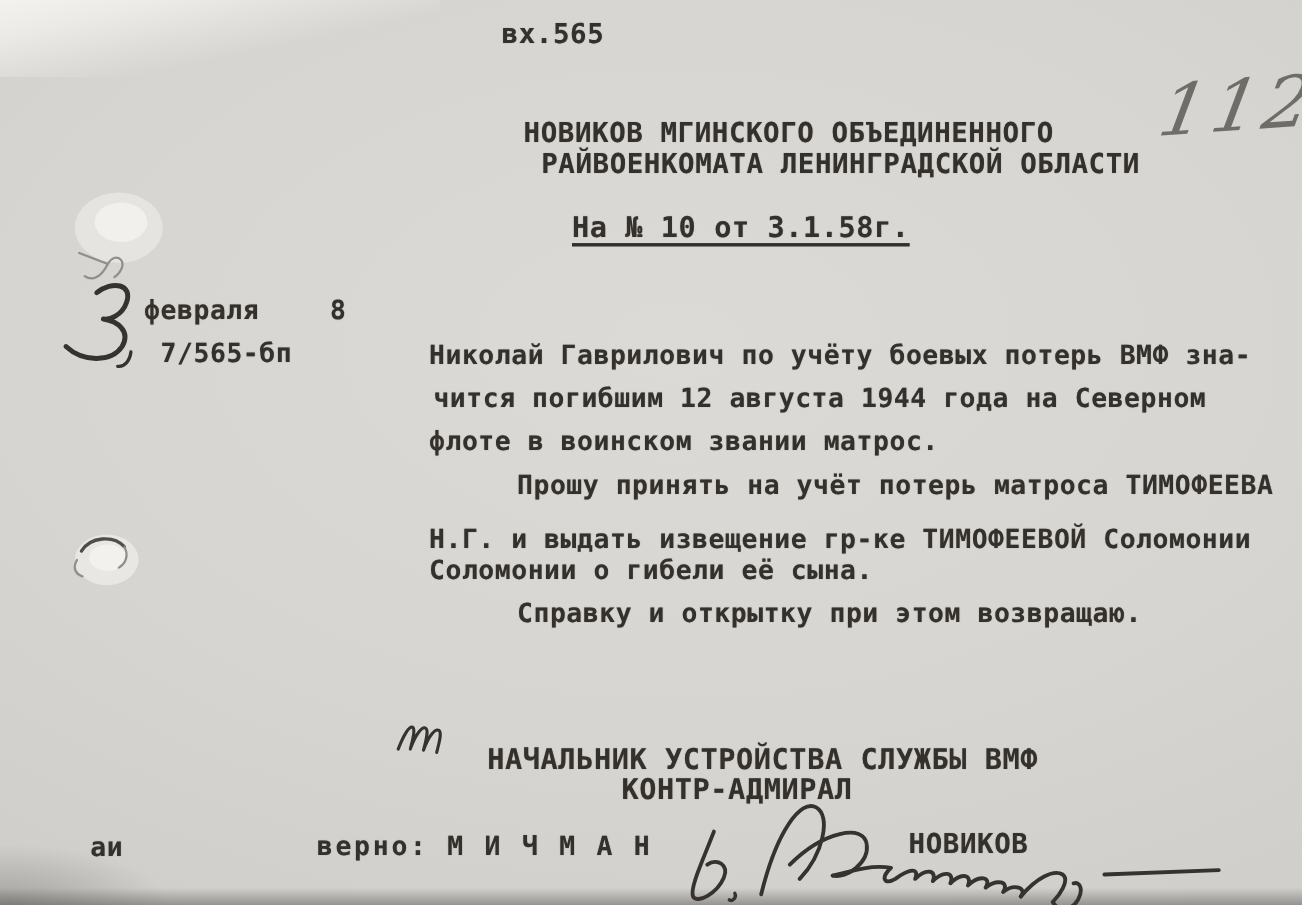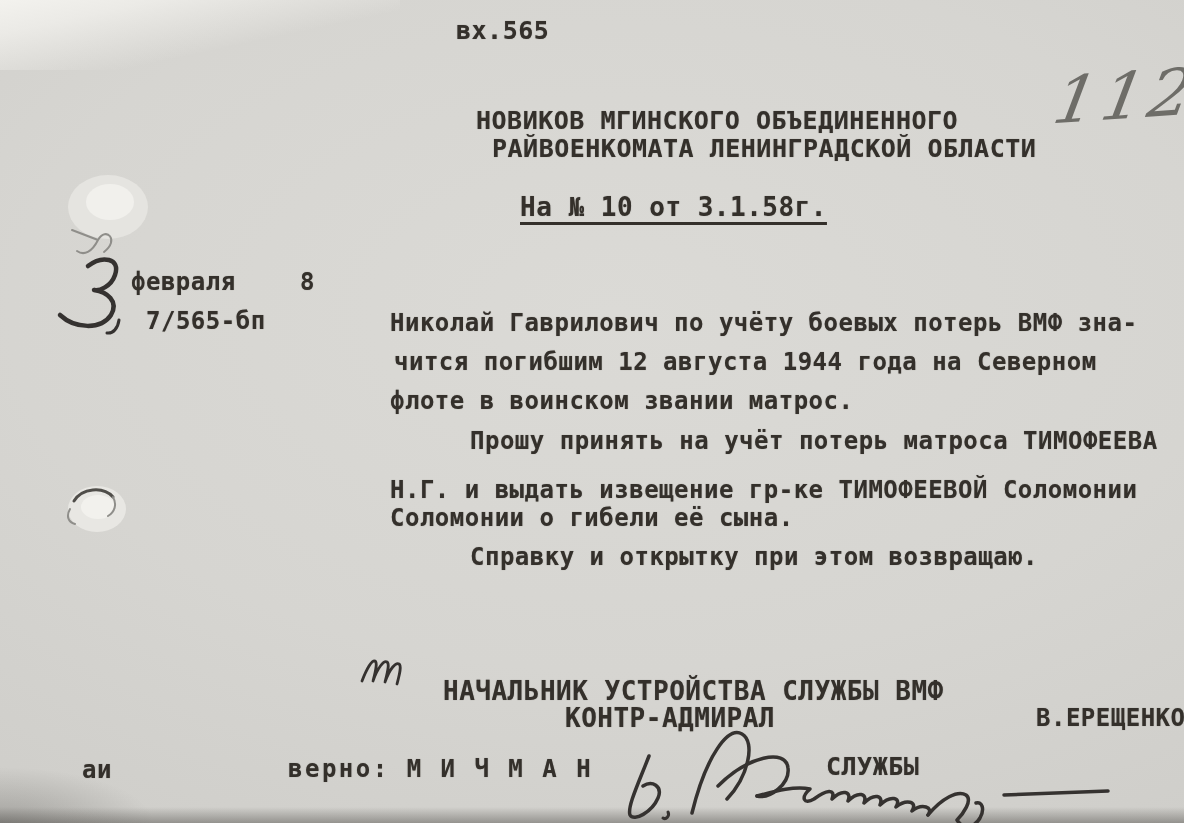--- a/index.html
+++ b/index.html
@@ -89,25 +89,24 @@
   <div class="t sz24" style="left:394px;top:348px;">чится погибшим 12 августа 1944 года на Северном</div>
   <div class="t sz24" style="left:390px;top:387px;">флоте в воинском звании матрос.</div>
   <div class="t sz24" style="left:470px;top:427px;">Прошу принять на учёт потерь матроса ТИМОФЕЕВА</div>
   <div class="t sz24" style="left:390px;top:476px;">Н.Г. и выдать извещение гр-ке ТИМОФЕЕВОЙ Соломонии</div>
   <div class="t sz24" style="left:390px;top:504px;">Соломонии о гибели её сына.</div>
   <div class="t sz24" style="left:470px;top:543px;">Справку и открытку при этом возвращаю.</div>
 
 
   <div class="t sz26" style="left:443px;top:676px;">НАЧАЛЬНИК УСТРОЙСТВА СЛУЖБЫ ВМФ</div>
   <div class="t sz26" style="left:565px;top:703px;">КОНТР-АДМИРАЛ</div>
-  <div class="t sz24" style="left:1036px;top:704px;">В.ЕРЕЩЕНКО</div>
 
   <div class="t sz24" style="left:82px;top:756px;">аи</div>
   <div class="t sz24" style="left:288px;top:755px;letter-spacing:2.5px;">верно: М И Ч М А Н</div>
-  <div class="t sz25" style="left:826px;top:752px;">СЛУЖБЫ</div>
+  <div class="t sz25" style="left:826px;top:752px;">НОВИКОВ</div>
 
   <svg class="overlay" width="1184" height="823" viewBox="0 0 1184 823">
     <g stroke="#353230" fill="none" stroke-linecap="round" stroke-linejoin="round">
 
       <g>
         <path d="M 88 266 C 102 255 121 258 115 275 C 111 287 99 291 94 290 C 107 292 119 301 111 315 C 101 330 75 329 60 315" stroke-width="4.5"></path>
         <path d="M 119 320 C 118 328 113 334 107 333" stroke-width="3"></path>
       </g>
 
       <path d="M 362 681 C 367 668 372 660 375 661 C 378 663 375 673 373 681 C 378 667 384 660 387 662 C 390 664 387 674 385 682 C 390 668 396 662 399 664 C 402 666 399 676 397 684" stroke-width="2.8"></path>

